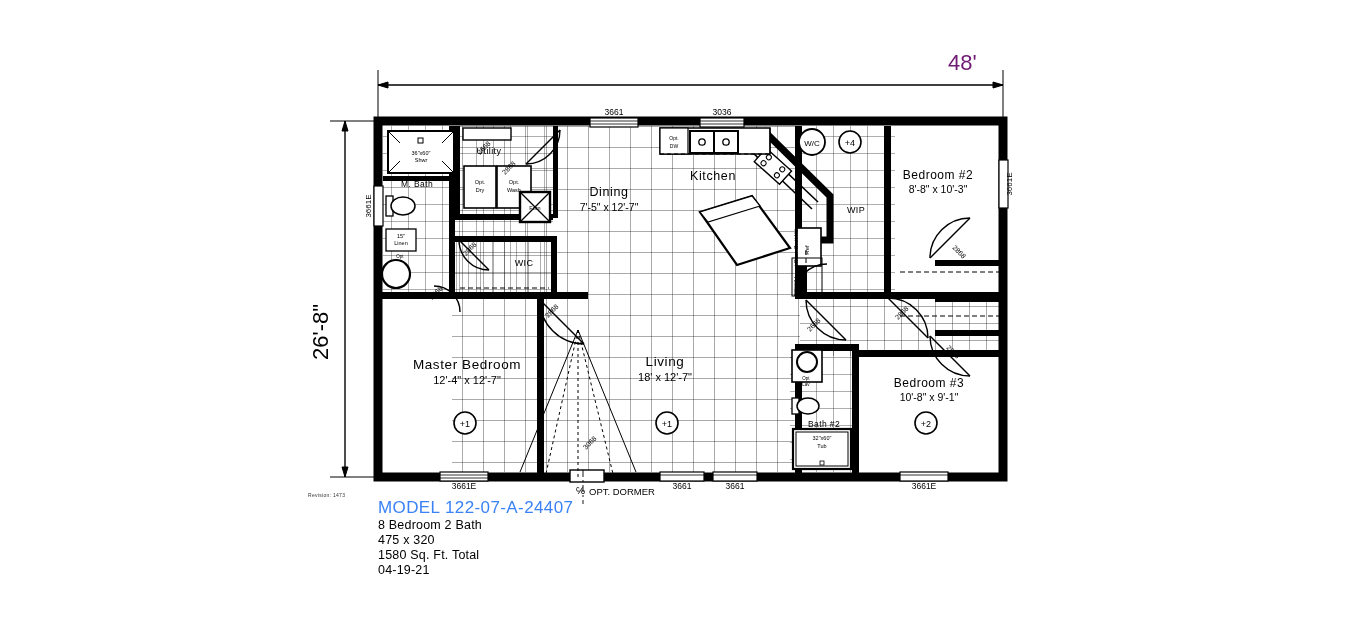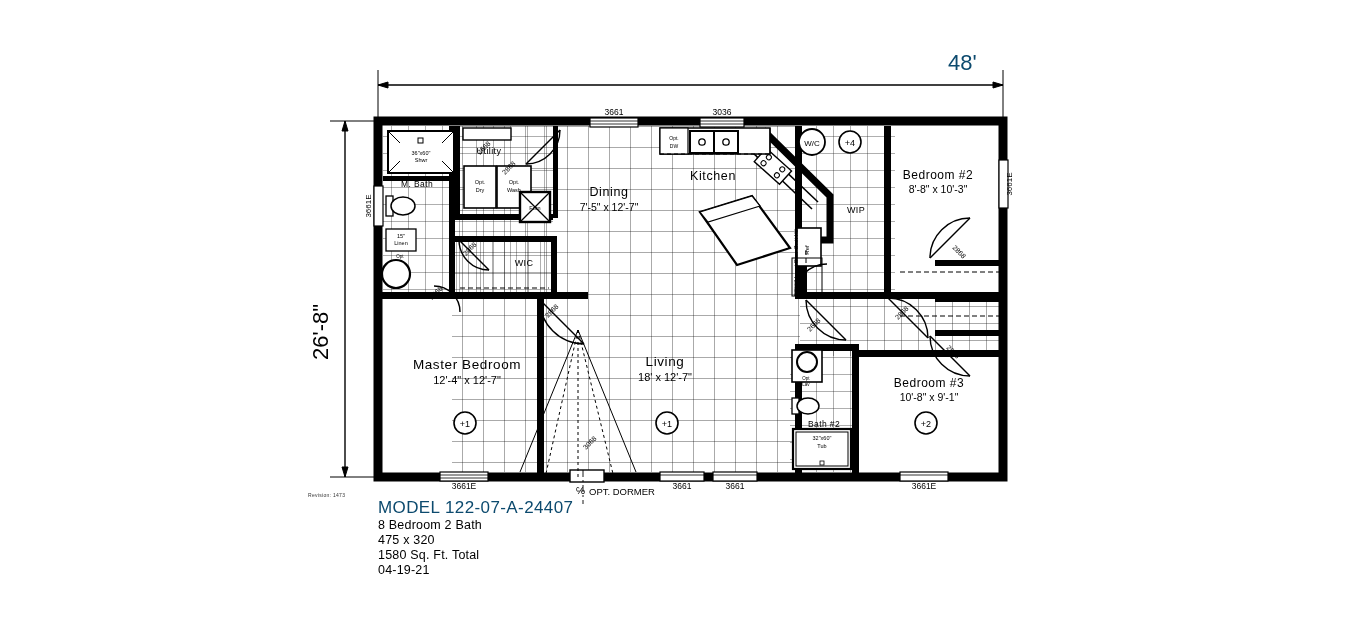--- a/index.html
+++ b/index.html
@@ -19,42 +19,42 @@
   .txt {
     font-family: "Liberation Sans", sans-serif;
     fill: #000;
   }
   
   .title-block { position: absolute; left: 378px; top: 498px; }
   .tb-model {
     font-family: "Liberation Sans", sans-serif;
     font-size: 17px;
     letter-spacing: 0.4px;
-    color: #0c4a6e;
+    color: #3b82f6;
     white-space: nowrap;
     line-height: 20px;
   }
   .tb-line {
     font-family: "Liberation Sans", sans-serif;
     font-size: 12.5px;
     color: #000;
     white-space: nowrap;
     line-height: 15px;
     letter-spacing: 0.2px;
   }
   .revstamp {
     position: absolute; left: 308px; top: 492px;
     font-size: 5px; color: #333;
     font-family: "Liberation Sans", sans-serif;
     letter-spacing: 0.3px;
     white-space: nowrap;
   }
   .dim-48 {
     position: absolute; left: 948px; top: 50px;
-    font-size: 22px; color: #0c4a6e;
+    font-size: 22px; color: #701a75;
     font-family: "Liberation Sans", sans-serif;
   }
   .dim-268 {
     position: absolute; left: 308px; top: 360px;
     font-size: 22px; color: #000;
     font-family: "Liberation Sans", sans-serif;
     transform: rotate(-90deg);
     transform-origin: left top;
     white-space: nowrap;
   }

